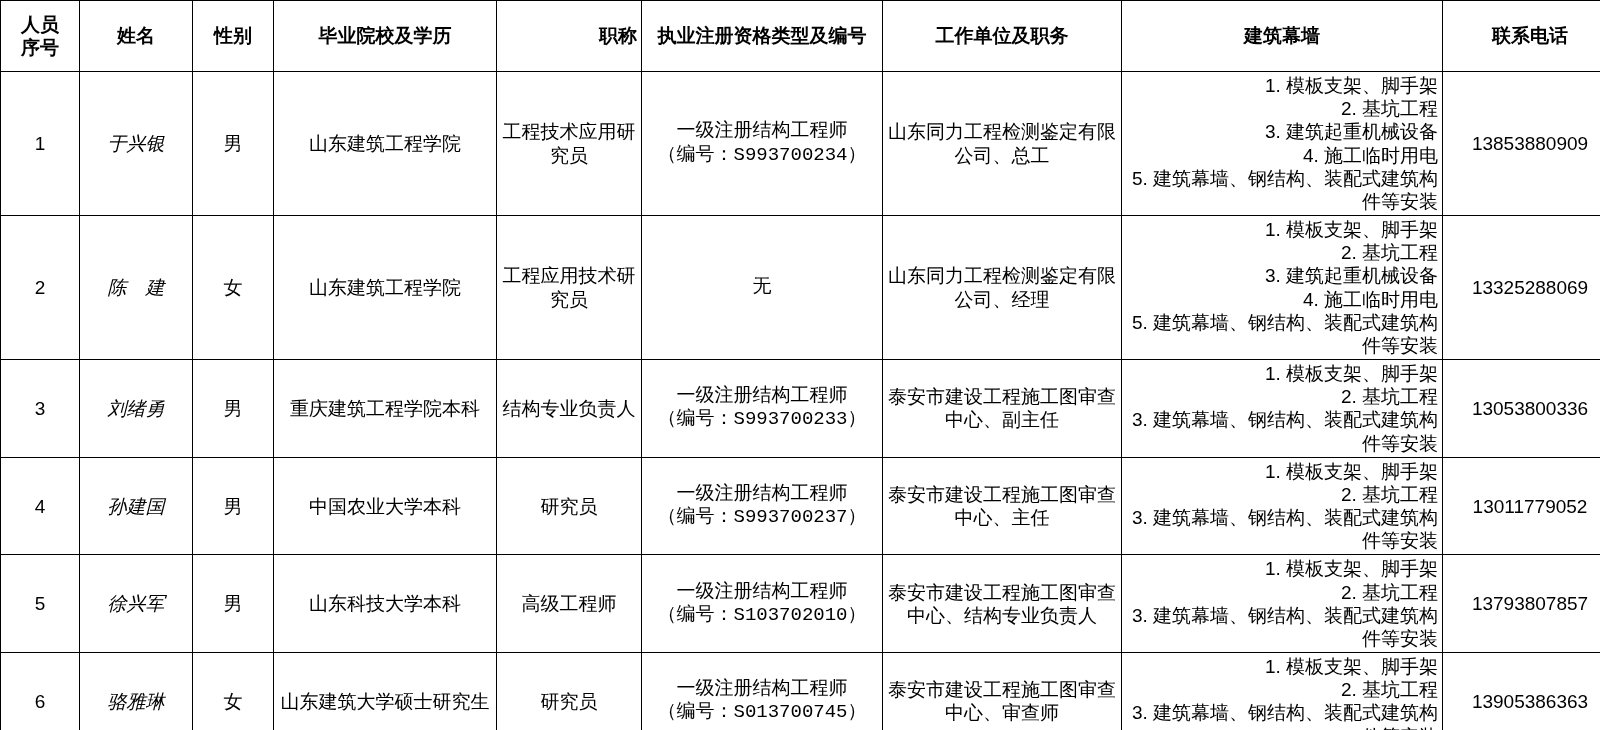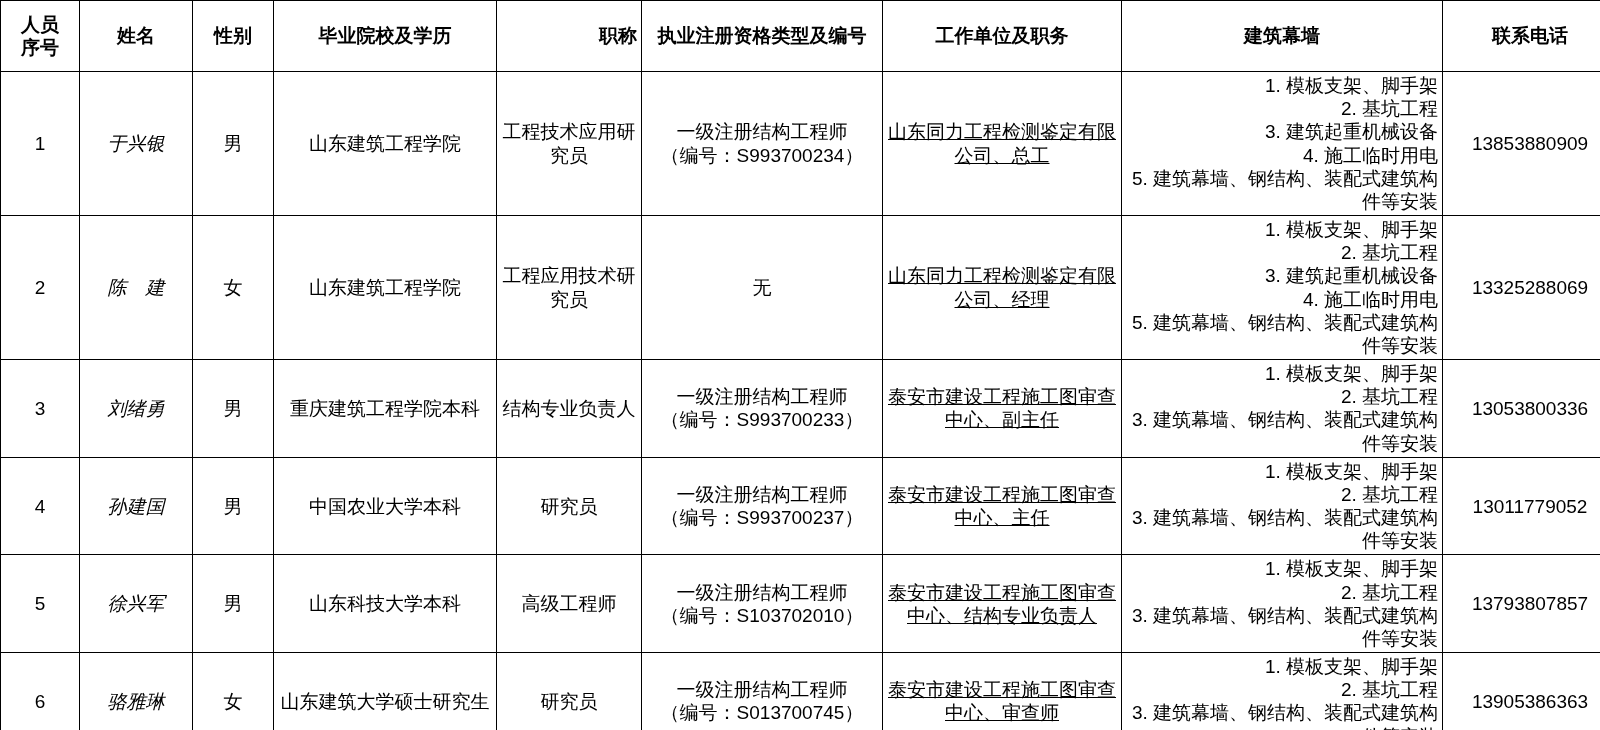--- a/index.html
+++ b/index.html
@@ -41,22 +41,22 @@
     font-size: 20px;
   }
   tbody td {
     text-align: center;
   }
   td.c-seq { width: 70px; }
   td.c-name { width: 104px; letter-spacing: 0px; font-style: italic; }
   td.c-gender { width: 72px; }
   td.c-school { width: 214px; text-align: center; }
   td.c-title { width: 136px; }
-  td.c-cert { width: 232px; }
-  td.c-work { width: 230px; text-decoration: underline; }
+  td.c-cert { width: 232px; font-family: Liberation Mono, monospace; }
+  td.c-work { width: 230px; }
   td.c-spec { width: 312px; text-align: right; font-size: 19px; line-height: 1.2; }
   td.c-phone { width: 166px; }
   th.c-seq { width: 70px; }
   th.c-name { width: 104px; }
   th.c-gender { width: 72px; }
   th.c-school { width: 214px; }
   th.c-title { width: 136px; text-align: right; }
   th.c-cert { width: 232px; }
   th.c-work { width: 230px; margin-top: 7px; }
   th.c-spec { width: 312px; }

